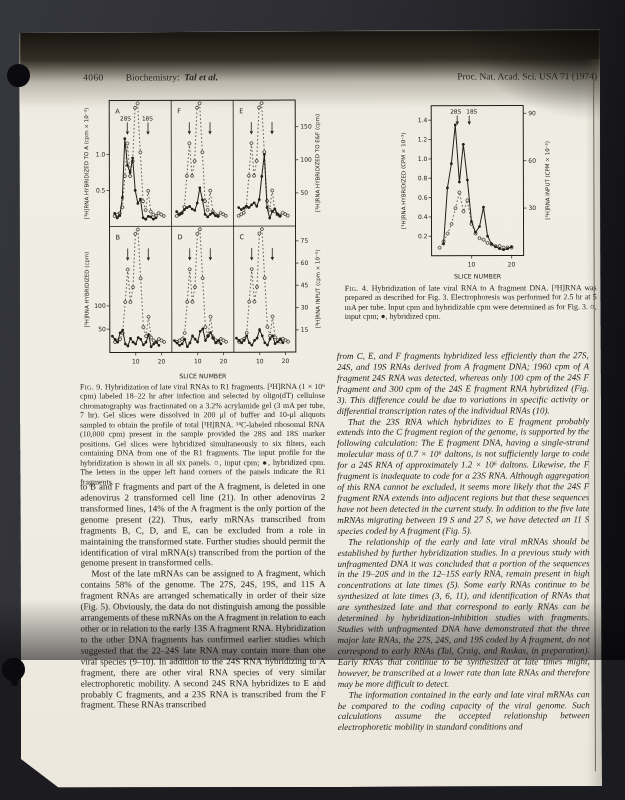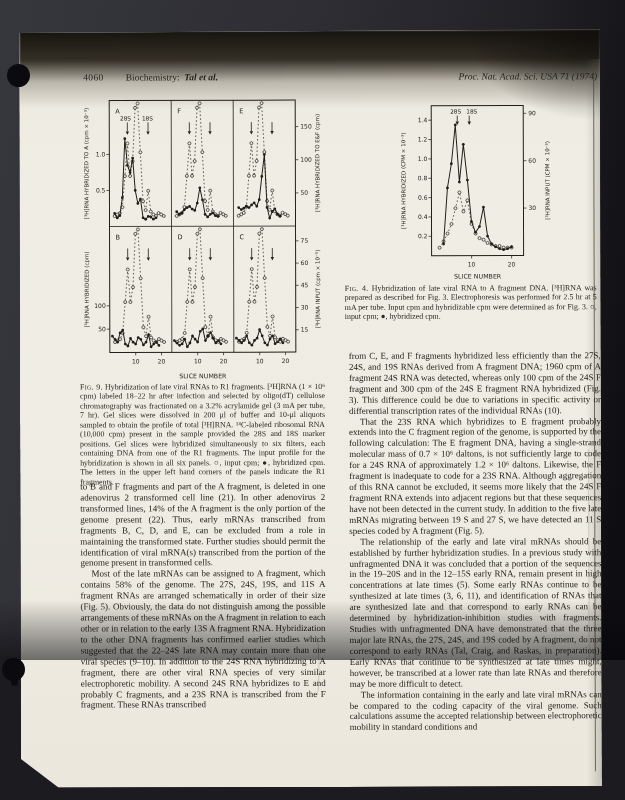--- a/index.html
+++ b/index.html
@@ -31,21 +31,21 @@
   .edge-shade{position:absolute;left:566px;top:30px;width:15px;height:727px;
     background:linear-gradient(to right,rgba(110,104,88,0),rgba(110,104,88,.28));}
   .hole{position:absolute;border-radius:50%;background:#0b0b0f;}
   .hole.h1{left:7px;top:64px;width:23px;height:23px;}
   .hole.h2{left:2px;top:658px;width:23px;height:23px;}
   .hole.h3{left:11px;top:679px;width:7px;height:7px;}
   .hdr{position:absolute;left:64px;top:42px;width:514px;font-size:9.5px;display:flex;align-items:baseline;}
   .hdr .num{margin-right:22px;letter-spacing:.4px;}
   .hdr .run{white-space:nowrap;}
   .hdr .auth{font-style:italic;font-weight:bold;}
-  .hdr .jr{margin-left:auto;font-style:italic;white-space:nowrap;}
+  .hdr .jr{margin-left:auto;white-space:nowrap;}
   .figwrap{position:absolute;}
   svg{font-family:"DejaVu Sans",sans-serif;}
   .caption{position:absolute;font-size:7.9px;line-height:1.2;text-align:justify;color:#2b2922;}
   .figlabel{font-variant:small-caps;letter-spacing:.3px;}
   .bodycol{position:absolute;font-size:9px;line-height:1.215;text-align:justify;color:#26241e;}
   .bodycol p{margin:0;}
   .bodycol p.ind{text-indent:11px;}
   .pencil{position:absolute;border-right:1.2px solid rgba(125,118,100,.45);}
   .pencil.curve{border-radius:0 45% 45% 0/0 50% 50% 0;}
 </style>
@@ -469,25 +469,25 @@
           <text x="8" y="89" font-size="5.5" fill="#211f19" text-anchor="middle" transform="rotate(-90 8 89)">[³H]RNA HYBRIDIZED (CPM × 10⁻³)</text>
           <text x="152" y="89" font-size="5.5" fill="#211f19" text-anchor="middle" transform="rotate(-90 152 89)">[³H]RNA INPUT (CPM × 10⁻³)</text>
           <text x="80" y="187" font-size="6.3" fill="#211f19" text-anchor="middle">SLICE NUMBER</text>
         </svg></div>
 
     <div class="caption" style="left:325px;top:254px;width:252px;">
       <span class="figlabel">Fig. 4.</span>
       <span>Hybridization of late viral RNA to A fragment DNA. [³H]RNA was prepared as described for Fig. 3. Electrophoresis was performed for 2.5 hr at 5 mA per tube. Input cpm and hybridizable cpm were determined as for Fig. 3. ○, input cpm; ●, hybridized cpm.</span>
     </div>
 
-    <div class="bodycol" style="left:329px;top:321px;width:252px;">
+    <div class="bodycol" style="left:317px;top:321px;width:252px;font-style:italic;">
       <p>from C, E, and F fragments hybridized less efficiently than the 27S, 24S, and 19S RNAs derived from A fragment DNA; 1960 cpm of A fragment 24S RNA was detected, whereas only 100 cpm of the 24S F fragment and 300 cpm of the 24S E fragment RNA hybridized (Fig. 3). This difference could be due to variations in specific activity or differential transcription rates of the individual RNAs (10).</p>
       <p class="ind">That the 23S RNA which hybridizes to E fragment probably extends into the C fragment region of the genome, is supported by the following calculation: The E fragment DNA, having a single-strand molecular mass of 0.7 × 10⁶ daltons, is not sufficiently large to code for a 24S RNA of approximately 1.2 × 10⁶ daltons. Likewise, the F fragment is inadequate to code for a 23S RNA. Although aggregation of this RNA cannot be excluded, it seems more likely that the 24S F fragment RNA extends into adjacent regions but that these sequences have not been detected in the current study. In addition to the five late mRNAs migrating between 19 S and 27 S, we have detected an 11 S species coded by A fragment (Fig. 5).</p>
       <p class="ind">The relationship of the early and late viral mRNAs should be established by further hybridization studies. In a previous study with unfragmented DNA it was concluded that a portion of the sequences in the 19–20S and in the 12–15S early RNA, remain present in high concentrations at late times (5). Some early RNAs continue to be synthesized at late times (3, 6, 11), and identification of RNAs that are synthesized late and that correspond to early RNAs can be determined by hybridization-inhibition studies with fragments. Studies with unfragmented DNA have demonstrated that the three major late RNAs, the 27S, 24S, and 19S coded by A fragment, do not correspond to early RNAs (Tal, Craig, and Raskas, in preparation). Early RNAs that continue to be synthesized at late times might, however, be transcribed at a lower rate than late RNAs and therefore may be more difficult to detect.</p>
-      <p class="ind">The information containing in the early and late viral mRNAs can be compared to the coding capacity of the viral genome. Such calculations assume the accepted relationship between electrophoretic mobility in standard conditions and</p>
+      <p class="ind">The information contained in the early and late viral mRNAs can be compared to the coding capacity of the viral genome. Such calculations assume the accepted relationship between electrophoretic mobility in standard conditions and</p>
     </div>
 
     <div class="pencil curve" style="left:290px;top:606px;width:8px;height:62px;"></div>
     <div class="pencil" style="left:560px;top:420px;width:8px;height:106px;opacity:.55;"></div>
     <div class="pencil" style="left:560px;top:534px;width:8px;height:104px;opacity:.5;"></div>
   </div>
 
   <div class="hole h1"></div>
   <div class="hole h2"></div>
   <div class="hole h3"></div>

